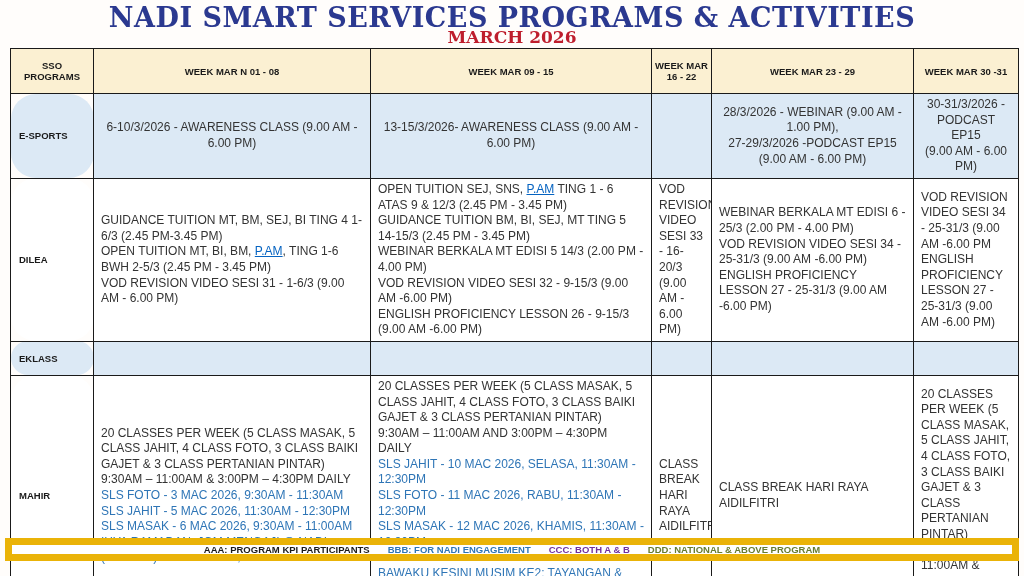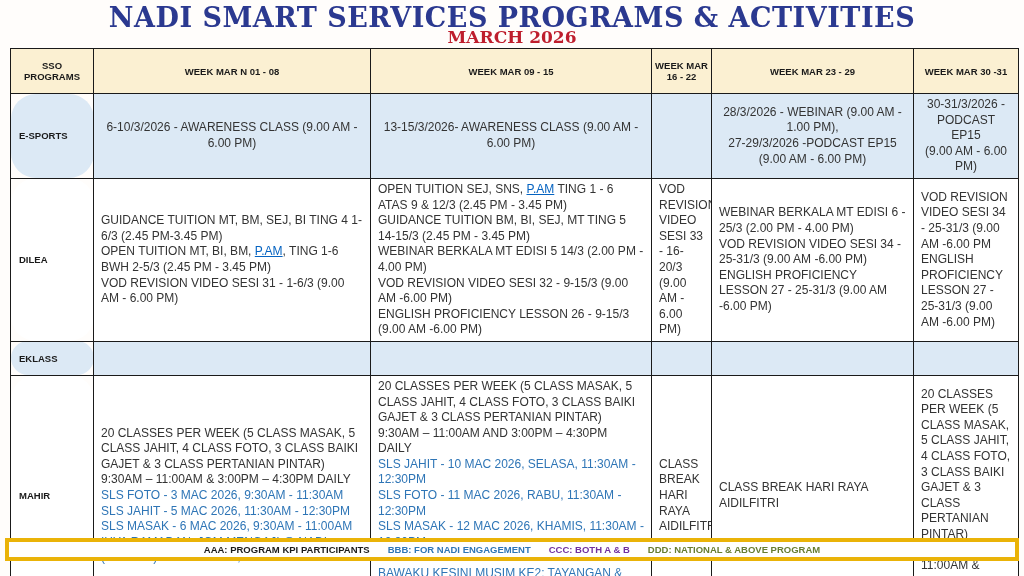--- a/index.html
+++ b/index.html
@@ -25,21 +25,21 @@
   td.cell { font-size:12px; color:#333; padding:3px 7px; line-height:1.3; }
   td.cell.align-center { text-align:center; }
   td.cell.align-left { text-align:left; }
   .row-blue td { background:#dce9f5; }
   .row-white td { background:#ffffff; }
   .line { margin:0; }
   .line.blue { color:#2e75b6; }
   .link { color:#0563c1; text-decoration:underline; cursor:pointer;text-align:center; }
 
   .footerbox { position:absolute; left:5px; top:538px; width:1014px; height:23px;
-               border:4px solid #eab308; background:#fff; display:flex;
+               border:7px solid #eab308; background:#fff; display:flex;
                align-items:center; justify-content:center; }
   .footerbox span { font-size:9.5px; font-weight:bold; margin:0 9px; white-space:nowrap; }
   .legend-aaa { color:#1a1a1a; }
   .legend-bbb { color:#2e75b6; }
   .legend-ccc { color:#7030a0; }
   .legend-ddd { color:#667c31; }
 </style>
 </head>
 <body>
 

